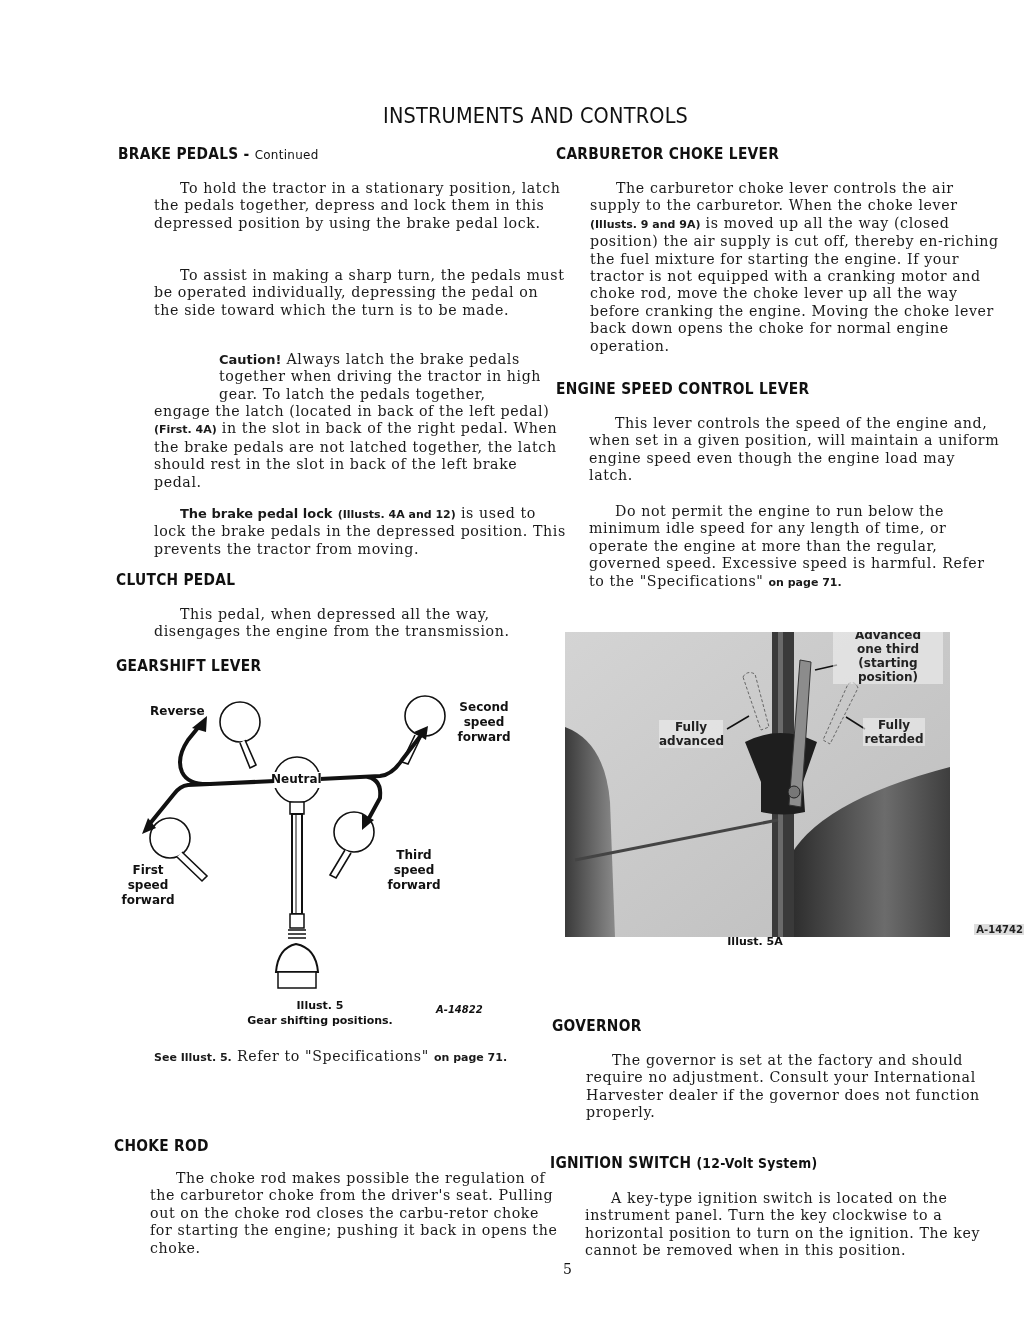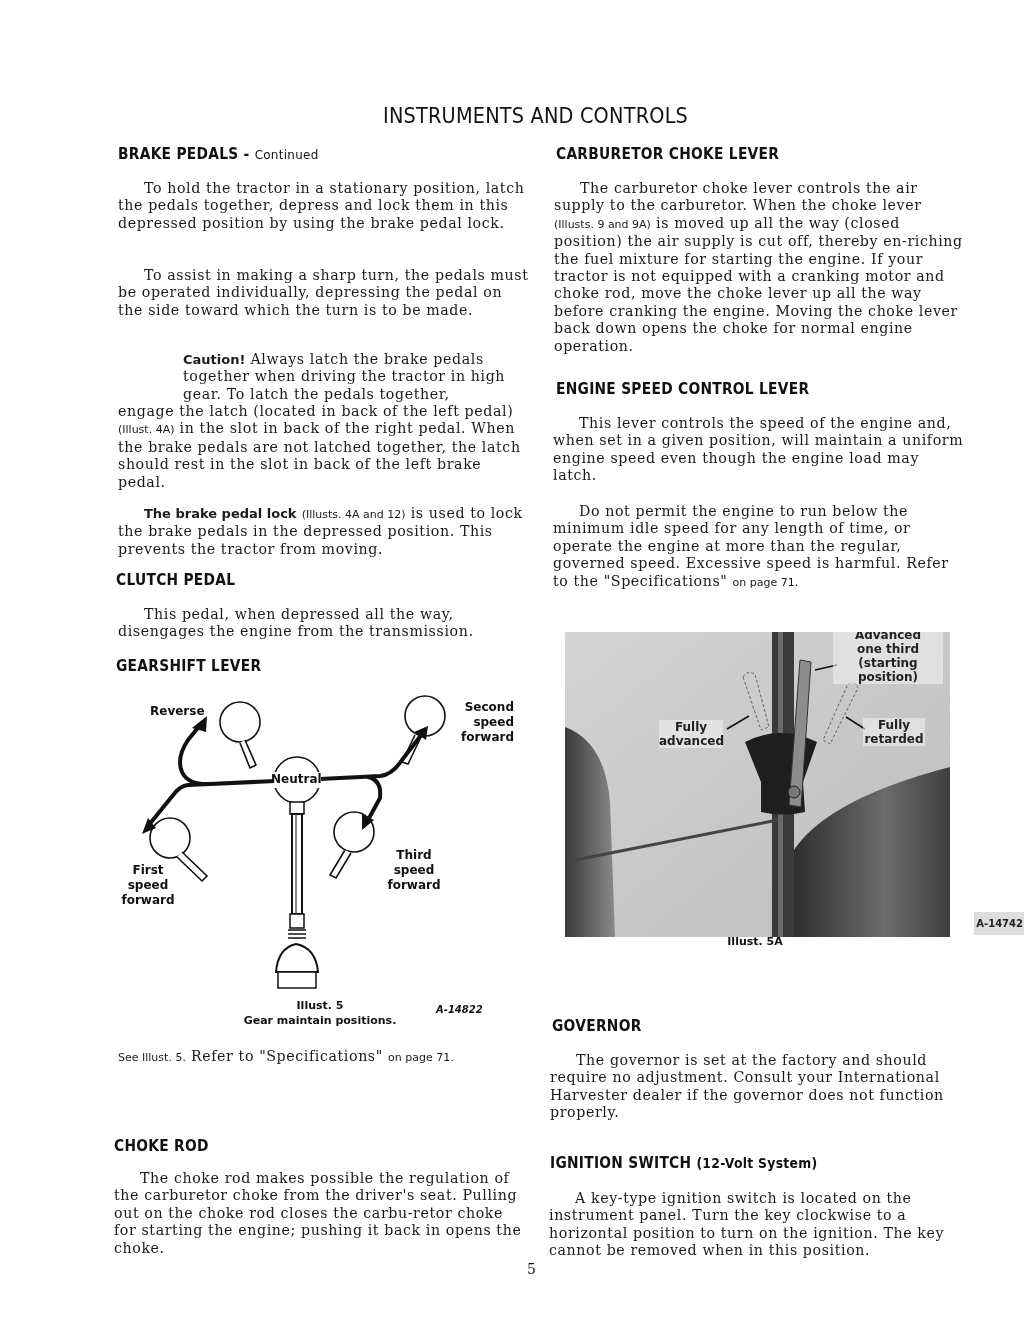--- a/index.html
+++ b/index.html
@@ -1,25 +1,25 @@
 <!DOCTYPE html>
 <html><head>
 <meta charset="utf-8">
 <style>
   html, body { margin: 0; padding: 0; background: #ffffff; }
   body { width: 1024px; height: 1326px; position: relative; overflow: hidden; color: #111; }
   .sans { font-family: "DejaVu Sans", "Liberation Sans", sans-serif; }
-  .serif { font-family: "DejaVu Serif", "Liberation Serif", serif; }
+  .serif { font-family: "DejaVu Serif", "Liberation Serif", serif; margin-left: 36px; }
   .abs { position: absolute; }
 
   .page-title { left: 383px; top: 104px; font-size: 21px; letter-spacing: 0.2px; font-weight: 500; transform: scaleX(0.92); transform-origin: left; white-space: nowrap; }
   .heading { font-size: 15px; font-weight: 600; letter-spacing: 0.3px; white-space: nowrap; transform: scaleX(0.92); transform-origin: left; }
   .body-text { font-size: 14.2px; line-height: 17.4px; letter-spacing: 0.6px; color: #1a1a1a; }
   .body-text p { margin: 0; text-indent: 26px; }
-  .inl { font-family: "DejaVu Sans", "Liberation Sans", sans-serif; font-size: 11px; font-weight: 400; letter-spacing: 0; text-align: center; }
+  .inl { font-family: "DejaVu Sans", "Liberation Sans", sans-serif; font-size: 11px; font-weight: 700; letter-spacing: 0; text-align: center; }
   .inl-lg { font-family: "DejaVu Sans", "Liberation Sans", sans-serif; font-size: 13px; font-weight: 700; letter-spacing: 0; }
   .caption { text-align: center; font-family: "DejaVu Sans", "Liberation Sans", sans-serif; font-size: 11px; font-weight: 700; line-height: 15px; }
   .fig-label { font-family: "DejaVu Sans", "Liberation Sans", sans-serif; font-size: 12px; font-weight: 700; line-height: 15px; text-align: center; }
   .ref { font-family: "DejaVu Sans", "Liberation Sans", sans-serif; font-size: 10px; font-weight: 700; font-style: italic; margin-top: 44px; }
   .photo-label { font-family: "DejaVu Sans", "Liberation Sans", sans-serif; font-size: 12px; font-weight: 700; line-height: 14px; color: #222; text-align: center; background: rgba(240,240,240,0.6); }
 </style>
 </head>
 <body>
 
 <div class="abs sans page-title">INSTRUMENTS AND CONTROLS</div>
@@ -33,21 +33,21 @@
 </div>
 
 <div class="abs serif body-text" style="left:118px; top:267px; width:412px;">
   <p>To assist in making a sharp turn, the pedals must be operated individually, depressing the pedal on the side toward which the turn is to be made.</p>
 </div>
 
 <div class="abs serif body-text" style="left:183px; top:351px; width:345px;">
   <div><span class="inl-lg">Caution!</span><span> Always latch the brake pedals together when driving the tractor in high gear. To latch the pedals together,</span></div>
 </div>
 <div class="abs serif body-text" style="left:118px; top:403px; width:412px;">
-  <span>engage the latch (located in back of the left pedal) </span><span class="inl">(Illust. 4A)</span><span> in the slot in back of the right pedal. When the brake pedals are not latched together, the latch should rest in the slot in back of the left brake pedal.</span>
+  <span>engage the latch (located in back of the left pedal) </span><span class="inl">(First. 4A)</span><span> in the slot in back of the right pedal. When the brake pedals are not latched together, the latch should rest in the slot in back of the left brake pedal.</span>
 </div>
 
 <div class="abs serif body-text" style="left:118px; top:505px; width:412px;">
   <p><span class="inl-lg" style="font-weight:600;">The brake pedal lock</span> <span class="inl">(Illusts. 4A and 12)</span><span> is used to lock the brake pedals in the depressed position. This prevents the tractor from moving.</span></p>
 </div>
 
 <div class="abs sans heading" style="left:116px; top:571px;">CLUTCH PEDAL</div>
 
 <div class="abs serif body-text" style="left:118px; top:606px; width:412px;">
   <p>This pedal, when depressed all the way, disengages the engine from the transmission.</p>
@@ -89,42 +89,42 @@
       <polygon points="97,36 82,48 96,52"></polygon>
       <polygon points="32,154 38,138 46,148"></polygon>
       <polygon points="318,46 304,52 316,60"></polygon>
       <polygon points="252,150 252,134 264,140"></polygon>
     </g>
 
     <rect x="163" y="92" width="48" height="16" fill="#fff"></rect>
   </svg>
 
   <div class="abs fig-label" style="left:40px; top:24px;">Reverse</div>
-  <div class="abs fig-label" style="left:344px; top:20px; width:60px;text-align:right;">
+  <div class="abs fig-label" style="left:344px; top:20px; width:60px;">
     <div>Second</div>
     <div>speed</div>
     <div>forward</div>
   </div>
   <div class="abs fig-label" style="left:161px; top:92px; font-size:12px;">Neutral</div>
   <div class="abs fig-label" style="left:8px; top:183px; width:60px;text-align:center;">
     <div>First</div>
     <div>speed</div>
     <div>forward</div>
   </div>
   <div class="abs fig-label" style="left:274px; top:168px; width:60px;">
     <div>Third</div>
     <div>speed</div>
     <div>forward</div>
   </div>
   <div class="abs ref" style="left:326px; top:280px;">A-14822</div>
 </div>
 
 <div class="abs caption" style="left:110px; top:998px; width:420px;">
   <div>Illust. 5</div>
-  <div>Gear maintain positions.</div>
+  <div>Gear shifting positions.</div>
 </div>
 
 <div class="abs serif body-text" style="left:118px; top:1048px; width:412px;">
   <div><span class="inl">See Illust. 5.</span><span> Refer to "Specifications" </span><span class="inl">on page 71.</span></div>
 </div>
 
 <div class="abs sans heading" style="left:114px; top:1137px;">CHOKE ROD</div>
 
 <div class="abs serif body-text" style="left:114px; top:1170px; width:416px;">
   <p>The choke rod makes possible the regulation of the carburetor choke from the driver's seat. Pulling out on the choke rod closes the carbu-retor choke for starting the engine; pushing it back in opens the choke.</p>
@@ -194,21 +194,21 @@
     <div>(starting position)</div>
   </div>
   <div class="abs photo-label" style="left:94px; top:88px; width:64px;">
     <div>Fully</div>
     <div>advanced</div>
   </div>
   <div class="abs photo-label" style="left:298px; top:86px; width:62px;">
     <div>Fully</div>
     <div>retarded</div>
   </div>
-  <div class="abs" style="right:4px; bottom:2px; font-family:'DejaVu Sans','Liberation Sans',sans-serif; font-size:10px; font-weight:700; color:#222; background:#ddd; padding:6px 2px;">A-14742</div>
+  <div class="abs" style="right:4px; bottom:2px; font-family:'DejaVu Sans','Liberation Sans',sans-serif; font-size:10px; font-weight:700; color:#222; background:#ddd; padding:0 2px;">A-14742</div>
 </div>
 
 <div class="abs caption" style="left:545px; top:934px; width:420px;">
   <div>Illust. 5A</div>
 </div>
 
 <div class="abs sans heading" style="left:552px; top:1017px;">GOVERNOR</div>
 
 <div class="abs serif body-text" style="left:550px; top:1052px; width:412px;">
   <p>The governor is set at the factory and should require no adjustment. Consult your International Harvester dealer if the governor does not function properly.</p>

